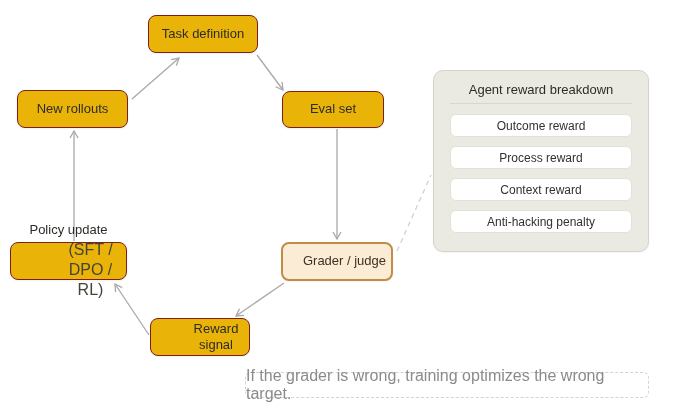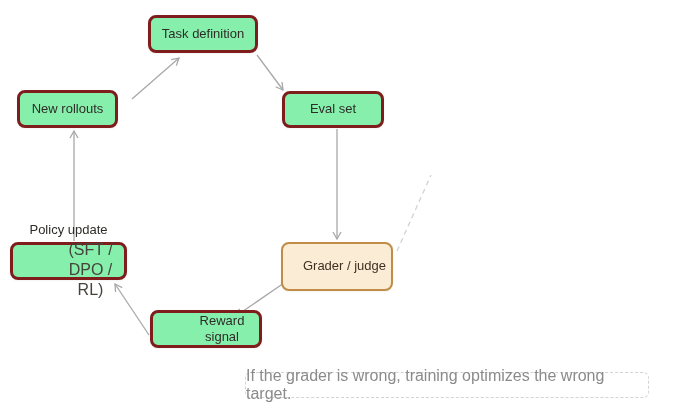--- a/index.html
+++ b/index.html
@@ -27,22 +27,22 @@
     stroke-dasharray: 5 4;
     fill: none;
   }
   .node {
     position: absolute;
     box-sizing: border-box;
     display: flex;
     flex-direction: column;
     align-items: center;
     justify-content: center;
-    background: #86efac;
-    border: 3px solid #7f1d1d;
+    background: #eab308;
+    border: 1px solid #7f1d1d;
     border-radius: 8px;
     font-size: 13px;
     color: #2e2c27;
     box-shadow: 0 1px 2px rgba(0,0,0,0.05);
     text-align: center;
     line-height: 1.25;
   }
   .node.grader {
     background: #faecd5;
     border: 2px solid #c08c46;
@@ -126,35 +126,45 @@
   </svg>
 
   <div class="node" style="left:148px; top:15px; width:110px; height:38px;">
     <span>Task definition</span>
   </div>
 
   <div class="node" style="left:282px; top:91px; width:102px; height:37px;">
     <span>Eval set</span>
   </div>
 
-  <div class="node" style="left:17px; top:90px; width:101px; height:38px;">
+  <div class="node" style="left:17px; top:90px; width:111px; height:38px;">
     <span>New rollouts</span>
   </div>
 
-  <div class="node grader" style="left:281px; top:242px; width:112px; height:49px;padding-left:15px;">
+  <div class="node grader" style="left:281px; top:242px; width:112px; height:39px;padding-left:15px;">
     <span>Grader / judge</span>
   </div>
 
   <div class="node" style="left:10px; top:242px; width:117px; height:38px;">
     <span>Policy update</span>
     <span class="sublabel">(SFT / DPO / RL)</span>
   </div>
 
-  <div class="node" style="left:150px; top:310px; width:112px; height:38px;padding-left:32px;">
+  <div class="node" style="left:150px; top:318px; width:100px; height:38px;padding-left:32px;">
     <span>Reward signal</span>
   </div>
 
+  <div class="panel">
+    <div class="panel-title">Agent reward breakdown</div>
+    <div class="panel-divider"></div>
+    <div class="panel-items">
+      <div class="panel-item">Outcome reward</div>
+      <div class="panel-item">Process reward</div>
+      <div class="panel-item">Context reward</div>
+      <div class="panel-item">Anti-hacking penalty</div>
+    </div>
+  </div>
 
   <div class="note">
     <span>If the grader is wrong, training optimizes the wrong target.</span>
   </div>
 
 </div>
 
 </body></html>

